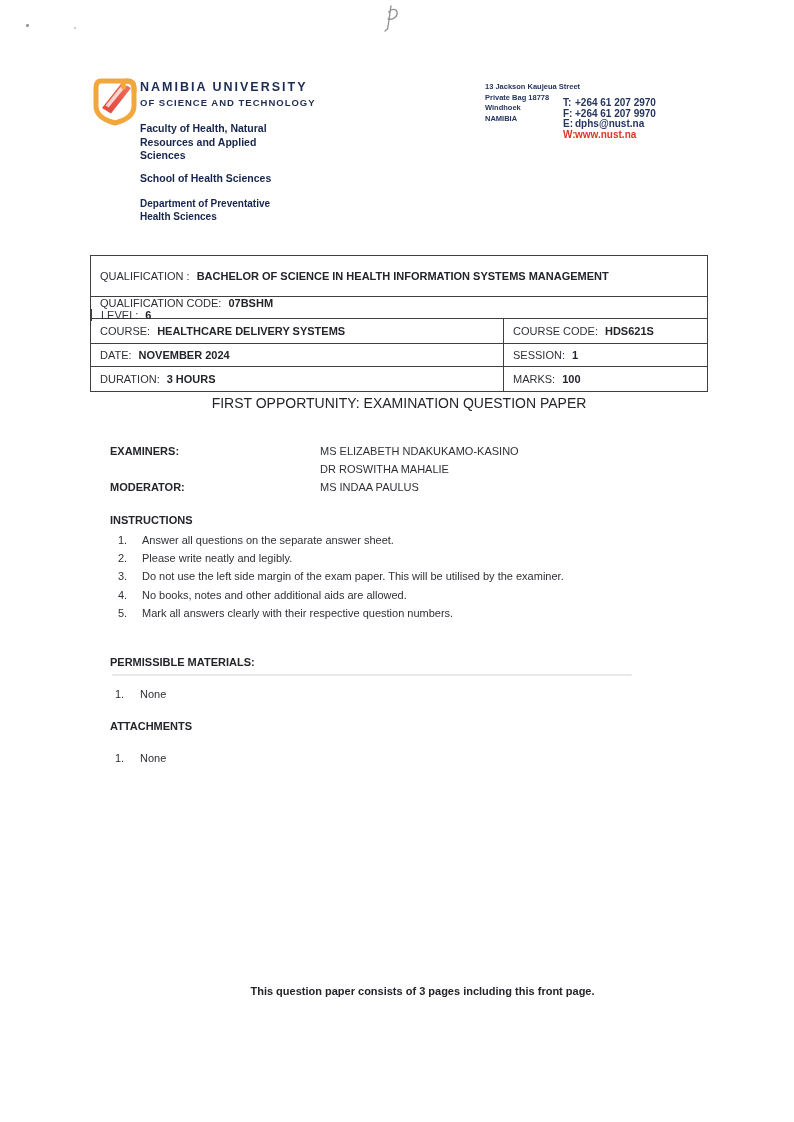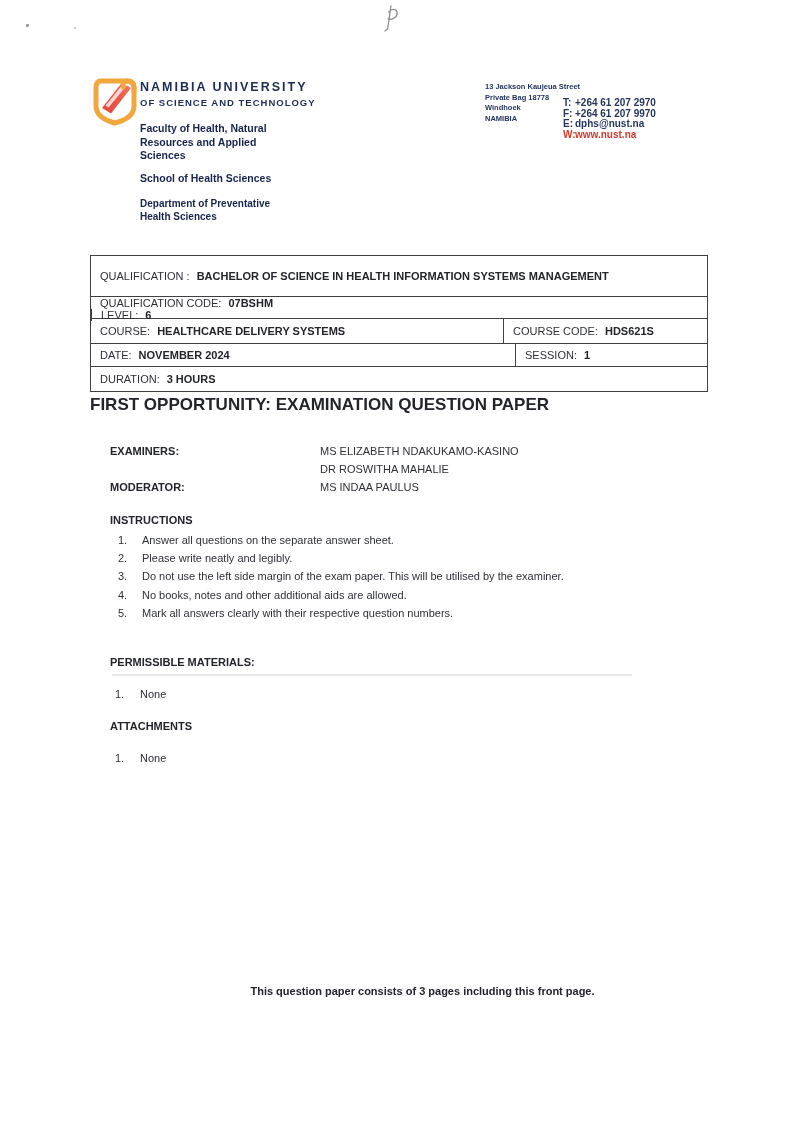--- a/index.html
+++ b/index.html
@@ -37,29 +37,29 @@
   .contact-row .c-label{display:inline-block;width:12px;}
   .contact-row.web, .contact-row.web .c-label{color:#d9372a;}
   
   .exam-table{position:absolute;left:90px;top:255px;width:618px;
     border:1.6px solid #3f3f3f;box-sizing:border-box;font-size:11px;}
   .t-row{display:flex;align-items:stretch;border-top:1.4px solid #3f3f3f;text-align:center;}
   .t-row:first-child{border-top:none;}
   .t-row-full{height:40px;align-items:center;padding-left:9px;}
   .t-row:nth-child(2){height:21px;flex-direction:column;}
   .t-row:nth-child(3){height:24px;}
-  .t-row:nth-child(4){height:22px;gap:12px;}
+  .t-row:nth-child(4){height:22px;}
   .t-row:nth-child(5){height:24px;}
   .t-cell-left{width:412px;display:flex;align-items:center;padding-left:9px;box-sizing:border-box;}
   .t-cell-right{flex:1;border-left:1.4px solid #3f3f3f;display:flex;align-items:center;padding-left:9px;}
   .t-label{color:#2e3036;margin-right:7px;white-space:nowrap;}
   .t-value{font-weight:bold;color:#23252b;white-space:nowrap;}
   
-  .paper-title{position:absolute;left:90px;top:395px;width:618px;
-    font-size:17px;font-weight:bold;color:#23252b;}
+  .paper-title{position:absolute;left:90px;top:395px;width:618px;text-align:center;
+    font-size:14px;font-weight:normal;color:#23252b;}
   .people{position:absolute;left:110px;top:442px;font-size:11px;line-height:18px;}
   .people-row{display:flex;gap:48px;}
   .people-label{width:162px;font-weight:bold;color:#23252b;}
   .people-value{color:#2e3036;}
   
   .ins-heading{position:absolute;left:110px;top:514px;font-size:11px;font-weight:bold;color:#23252b;}
   .ins-list{position:absolute;left:118px;top:531px;width:560px;font-size:11px;line-height:18.2px;}
   .ins-item{display:flex;}
   .ins-num{width:24px;flex:none;}
   
@@ -159,20 +159,24 @@
       <div class="t-cell-right">
         <span class="t-label">SESSION:</span>
         <span class="t-value">1</span>
       </div>
     </div>
     <div class="t-row">
       <div class="t-cell-left">
         <span class="t-label">DURATION:</span>
         <span class="t-value">3 HOURS</span>
       </div>
+      <div class="t-cell-right">
+        <span class="t-label">MARKS:</span>
+        <span class="t-value">100</span>
+      </div>
     </div>
   </div>
 
   <div class="paper-title">FIRST OPPORTUNITY: EXAMINATION QUESTION PAPER</div>
 
   <div class="people">
     <div class="people-row">
       <span class="people-label">EXAMINERS:</span>
       <span class="people-value">MS ELIZABETH NDAKUKAMO-KASINO</span>
     </div>

